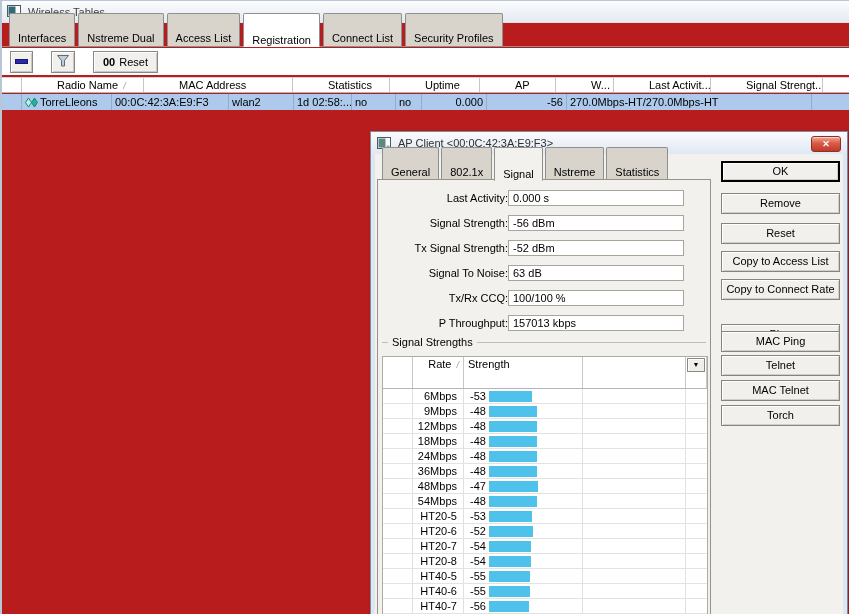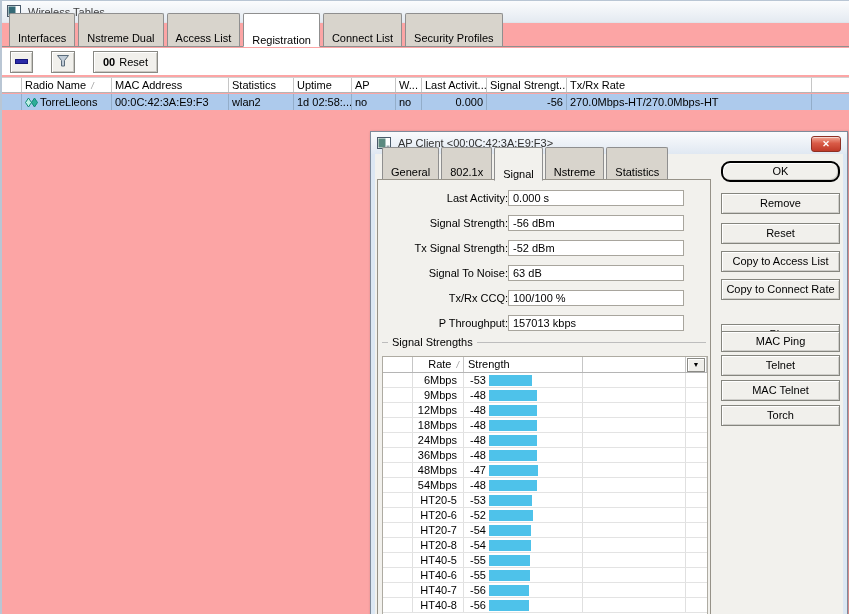--- a/index.html
+++ b/index.html
@@ -1,18 +1,18 @@
 <!DOCTYPE html>
 <html><head>
 <meta charset="utf-8">
 <style>
   * { box-sizing: border-box; margin: 0; padding: 0; }
   body { background:#cfd6de; font-family:"Liberation Sans", sans-serif; }
   .screen {
-    position:relative; width:849px; height:614px; background:#fca5a5;
+    position:relative; width:849px; height:614px; background:#b91c1c;
     overflow:hidden; font-size:11px; color:#000;
     border-left:2px solid #b9c6d4; border-top:1px solid #b9c6d4;
   }
   
   .titlebar {
     position:absolute; left:0; top:0; right:0; height:22px;
     background:linear-gradient(#fbfcfd,#e4eaf1);
     display:flex; align-items:center; gap:6px; padding-left:5px;
     color:#3f3f3f; border-bottom:1px solid #dfe4ea;
   }
@@ -43,21 +43,21 @@
     font-size:11px; padding:0 4px; cursor:default;
   }
   .reset-btn { padding:0 9px; }
   .minus-glyph { width:13px; height:5px; background:#2a2aa8; border:1px solid #14147a; }
   
   .reg-grid {
     display:grid;
     grid-template-columns:20px 90px 117px 65px 58px 44px 26px 65px 80px 245px 1fr;
     position:absolute; left:0; right:0;
   }
-  .reg-head { top:76px; height:16px; background:#fff; border-top:1px solid #d2d2d2; border-bottom:1px solid #b5b5b5; }
+  .reg-head { top:76px; height:16px; background:#fff; border-top:1px solid #d2d2d2; border-bottom:1px solid #b5b5b5;gap:32px; }
   .reg-head .cell { border-right:1px solid #c6c6c6; padding:1px 3px; white-space:nowrap; overflow:hidden; }
   .reg-head .cell.last { border-right:none; }
   .reg-row { top:93px; height:16px; background:#adcaec; }
   .reg-row .cell { border-right:1px solid #93adc9; padding:1px 3px; white-space:nowrap; overflow:hidden; display:flex; align-items:center; gap:2px; }
   .reg-row .cell.last { border-right:none; }
   .cell.num { justify-content:flex-end; text-align:right; display:flex; }
   .sort-glyph { color:#9a9a9a; font-size:9px; font-style:italic; margin-left:5px; }
   
   .dlg {
     position:absolute; left:368px; top:130px; width:478px; height:500px;
@@ -91,21 +91,21 @@
   }
   .group-legend { position:absolute; left:4px; right:4px; top:156px; display:flex; align-items:center; }
   .group-legend .dash { width:6px; border-top:1px solid #bdbdbd; }
   .group-legend .line { flex:1; border-top:1px solid #bdbdbd; }
   .group-legend .txt { padding:0 4px; white-space:nowrap;text-align:center; }
   .sig-table {
     position:absolute; left:4px; top:176px; width:326px; bottom:0;
     background:#fff; border:1px solid #aeaba2;
   }
   .sig-head {
-    position:relative; height:16px; display:grid;
+    position:relative; height:32px; display:grid;
     grid-template-columns:30px 51px 119px 103px 1fr;
     border-bottom:1px solid #b5b5b5; background:#fff;
   }
   .sig-head .hc { border-right:1px solid #c6c6c6; padding:1px 4px; white-space:nowrap; overflow:hidden; }
   .sig-head .hc.rate { text-align:right; }
   .sig-head .hc:last-child { border-right:none; }
   .dd-btn {
     position:absolute; right:2px; top:1px; width:18px; height:14px;
     background:#efeeea; border:1px solid #8a8a85;
     box-shadow:inset 1px 1px 0 #fff; font-size:7px; line-height:12px; text-align:center; cursor:default;
@@ -423,21 +423,21 @@
                   <span class="snum">-56</span>
                   <div class="bar" style="width: 40px; background: rgb(78, 194, 234);"></div>
                 </div>
                 <div class="rc"></div>
                 <div class="rc"></div>
               </div>
             </div>
         </div>
       </div>
       <div id="dlg-buttons">
-          <div class="dlg-btn default" style="top: 7px; border-radius: 9px;">OK</div>
+          <div class="dlg-btn default" style="top: 7px;">OK</div>
           <div class="dlg-btn" style="top: 39px;">Remove</div>
           <div class="dlg-btn" style="top: 69px;">Reset</div>
           <div class="dlg-btn" style="top: 97px;">Copy to Access List</div>
           <div class="dlg-btn" style="top: 125px;">Copy to Connect Rate</div>
           <div class="dlg-btn" style="top: 151px; margin-top: 19px;">Ping</div>
           <div class="dlg-btn" style="top: 177px;">MAC Ping</div>
           <div class="dlg-btn" style="top: 201px;">Telnet</div>
           <div class="dlg-btn" style="top: 226px;">MAC Telnet</div>
           <div class="dlg-btn" style="top: 251px;">Torch</div>
         </div>

